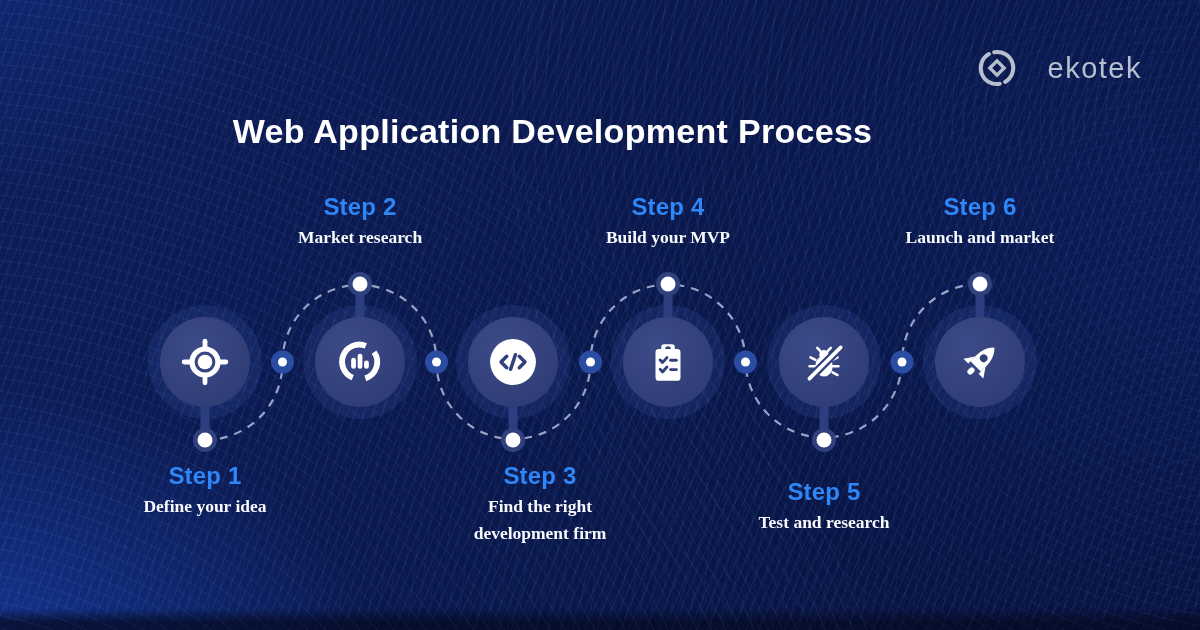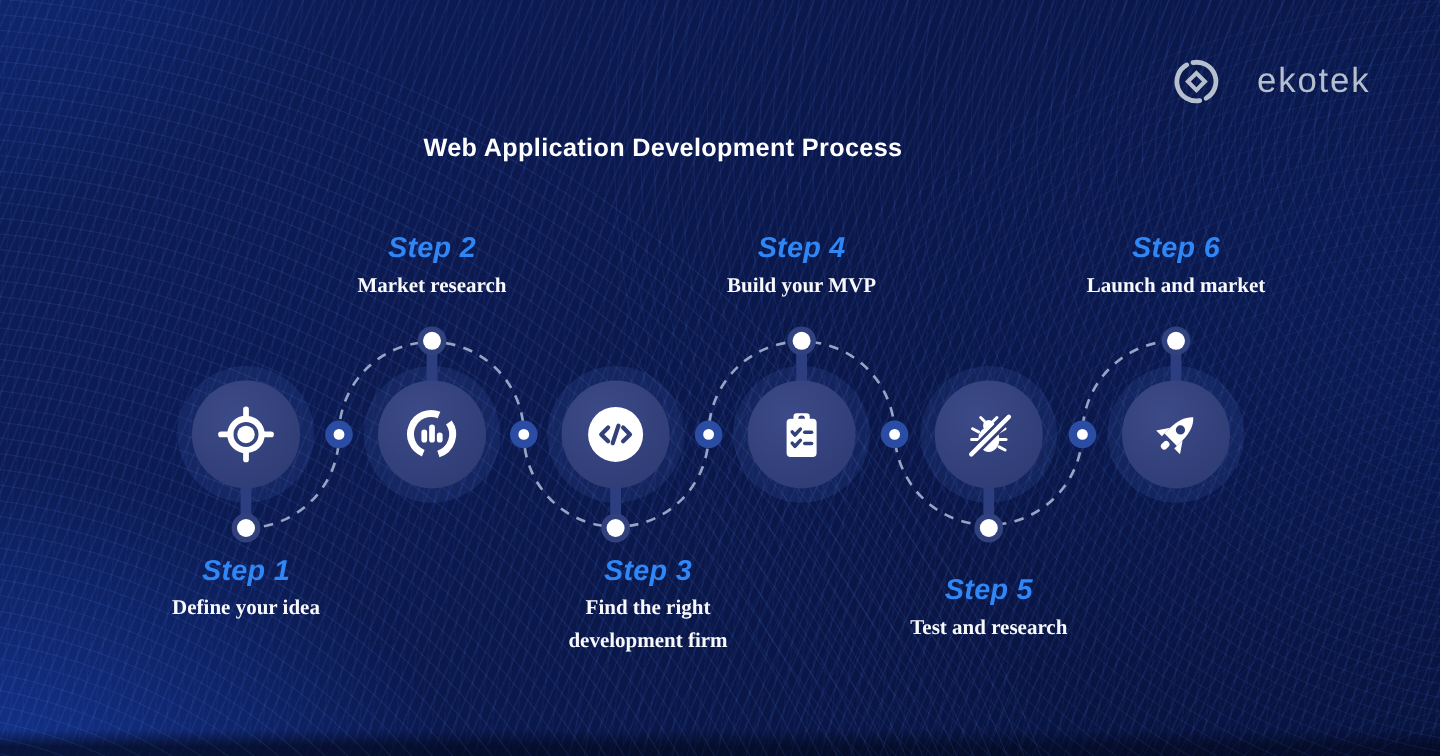--- a/index.html
+++ b/index.html
@@ -15,29 +15,29 @@
   .stripes{
     position:absolute;inset:0;pointer-events:none;
     background:
       linear-gradient(to top, rgba(4,10,34,.75) 0 8px, rgba(4,10,34,0) 22px),
       repeating-linear-gradient(113deg, rgba(92,142,255,.085) 0 1.6px, rgba(92,142,255,0) 1.6px 8px),
       repeating-linear-gradient(97deg, rgba(92,142,255,.05) 0 1.4px, rgba(92,142,255,0) 1.4px 10px);
   }
   svg.scene{position:absolute;inset:0;}
   .title{
     position:absolute;top:112px;left:0;width:1105px;text-align:center;
-    color:#FFFFFF;font-size:21px;font-weight:700;letter-spacing:.3px;
+    color:#FFFFFF;font-size:34px;font-weight:700;letter-spacing:.3px;
   }
   .brand{
     position:absolute;top:46px;right:58px;display:flex;align-items:center;gap:29px;
     color:#B6BFCE;
   }
   .brand .wordmark{font-size:29px;font-weight:400;letter-spacing:1.5px;}
   .step-label{position:absolute;text-align:center;transform:translateX(-50%);width:230px;}
-  .step-num{color:#2F86F6;font-size:24px;font-weight:700;letter-spacing:.2px;font-style:italic;}
+  .step-num{color:#2F86F6;font-size:24px;font-weight:700;letter-spacing:.2px;}
   .step-title{
     color:#F7F9FD;font-size:17.5px;font-weight:700;line-height:1.55;
     max-width:190px;margin:3px auto 0;font-family:Liberation Serif, serif;
   }
 </style>
 </head>
 <body>
 
 <div class="stripes"></div>
 

